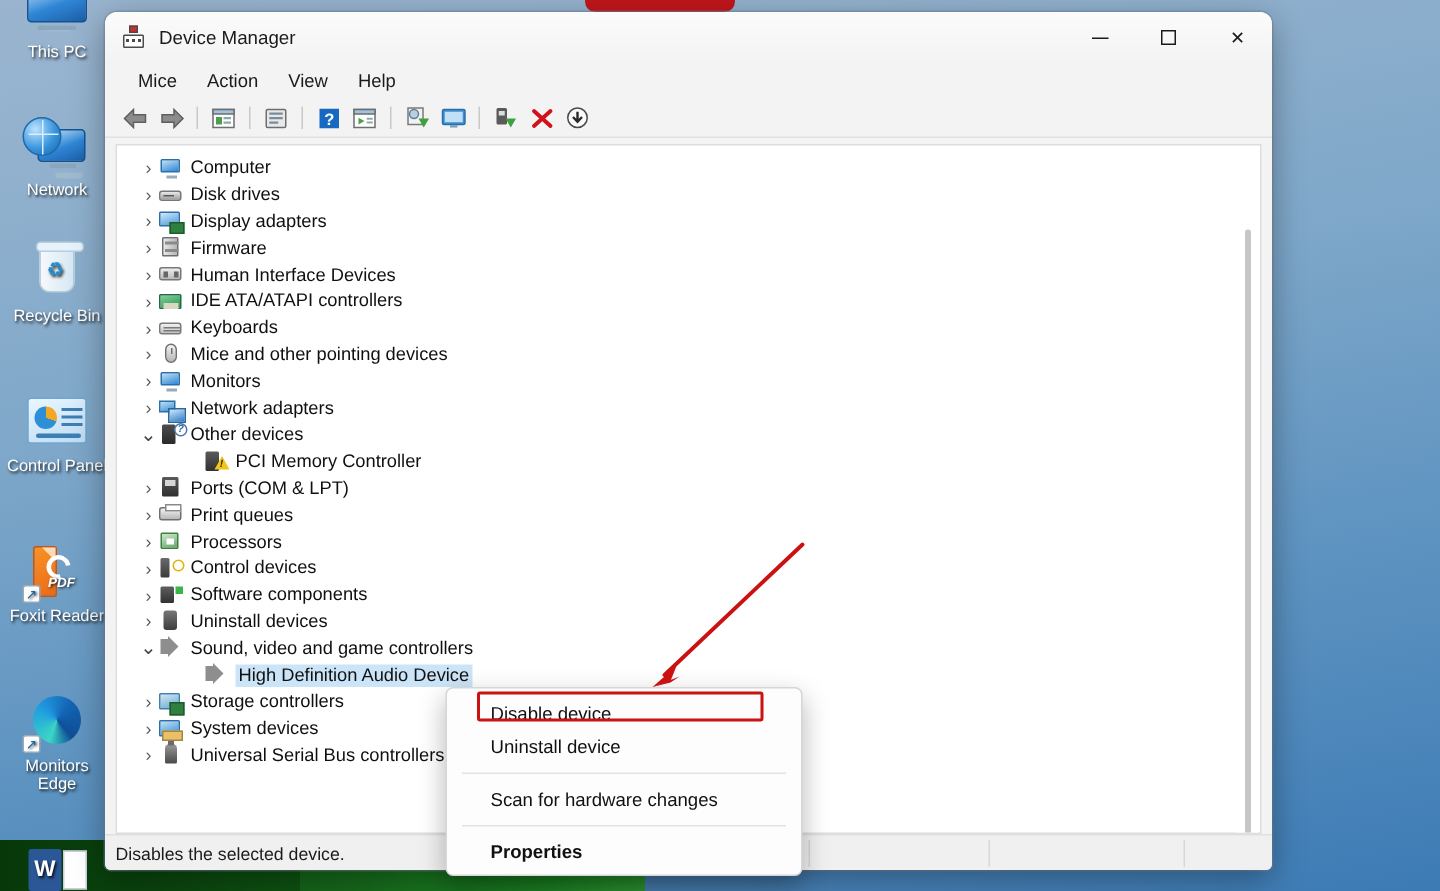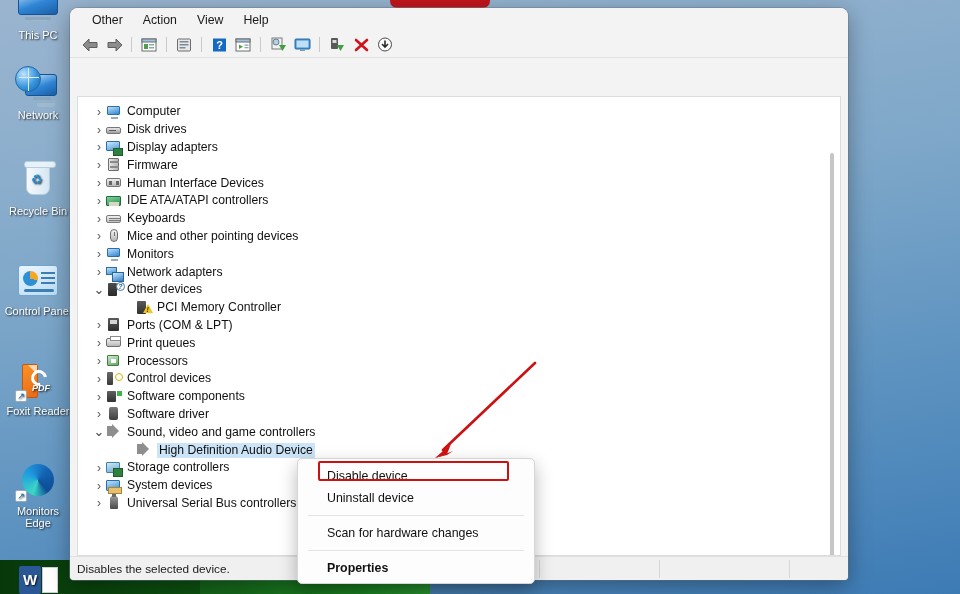--- a/index.html
+++ b/index.html
@@ -216,21 +216,21 @@
   <div class="dk-green-band2"></div>
 
   <div class="dicon" style="left:2px; top:-14px;">
     <div class="gbox">
       <span class="ic-monitor"></span>
         <span class="ic-stand"></span>
     </div>
     <span class="lbl">This PC</span>
   </div>
 
-  <div class="dicon" style="left:2px; top:66px;">
+  <div class="dicon" style="left:2px; top:78px;">
     <div class="gbox">
       <span class="ic-monitor" style="left:10px;top:8px;width:32px;height:22px;"></span>
       <span class="ic-stand" style="left:18px;top:31px;width:18px;"></span>
       <span class="ic-globe" style="left:0px;top:0px;"></span>
     </div>
     <span class="lbl">Network</span>
   </div>
 
   <div class="dicon" style="left:2px; top:162px;">
     <div class="gbox">
@@ -276,23 +276,42 @@
   <div class="dicon" style="left:2px; top:562px;">
     <div class="gbox">
       <span class="ic-word">W</span>
         <span class="ic-word-lines"></span>
     </div>
   </div>
 </div>
 
 <div id="win">
 
+  <div class="titlebar">
+    <span class="ticon">
+      <i class="tdm1"></i>
+        <i class="tdm2"></i>
+        <i class="tdm3"></i>
+        <i class="tdm4"></i>
+        <i class="tdm5"></i>
+    </span>
+    <span class="title-text">Device Manager</span>
+    <div class="wbtns">
+      <div class="wbtn">
+          <i class="mn"></i>
+        </div>
+      <div class="wbtn">
+          <i class="mx"></i>
+        </div>
+      <div class="wbtn close">✕</div>
+    </div>
+  </div>
 
   <div class="menubar">
-    <div class="mi">Other</div>
+    <div class="mi">Mice</div>
     <div class="mi">Action</div>
     <div class="mi">View</div>
     <div class="mi">Help</div>
   </div>
 
   <div class="toolbar">
     <div class="tbtn">
       <svg width="17" height="14" viewBox="0 0 17 14">
           <path d="M7 1 L1 7 L7 13 L7 9.5 L15 9.5 L15 4.5 L7 4.5 Z" fill="#8c8c8c" stroke="#5f5f5f" stroke-width="1"></path>
         </svg>
@@ -495,21 +514,21 @@
           <span class="ticn">
             <i class="i-swc"></i>
           </span>
           <span class="txt">Software components</span>
         </div>
         <div class="row ind0">
           <span class="chev" style="font-size: 12px;">›</span>
           <span class="ticn">
             <i class="i-swd"></i>
           </span>
-          <span class="txt">Software driver</span>
+          <span class="txt">Uninstall devices</span>
         </div>
         <div class="row ind0">
           <span class="chev open" style="font-size: 13px; line-height: 8px;">⌄</span>
           <span class="ticn">
             <i class="i-snd"></i>
           </span>
           <span class="txt">Sound, video and game controllers</span>
         </div>
         <div class="row ind1 sel">
           <span class="chev"></span>

